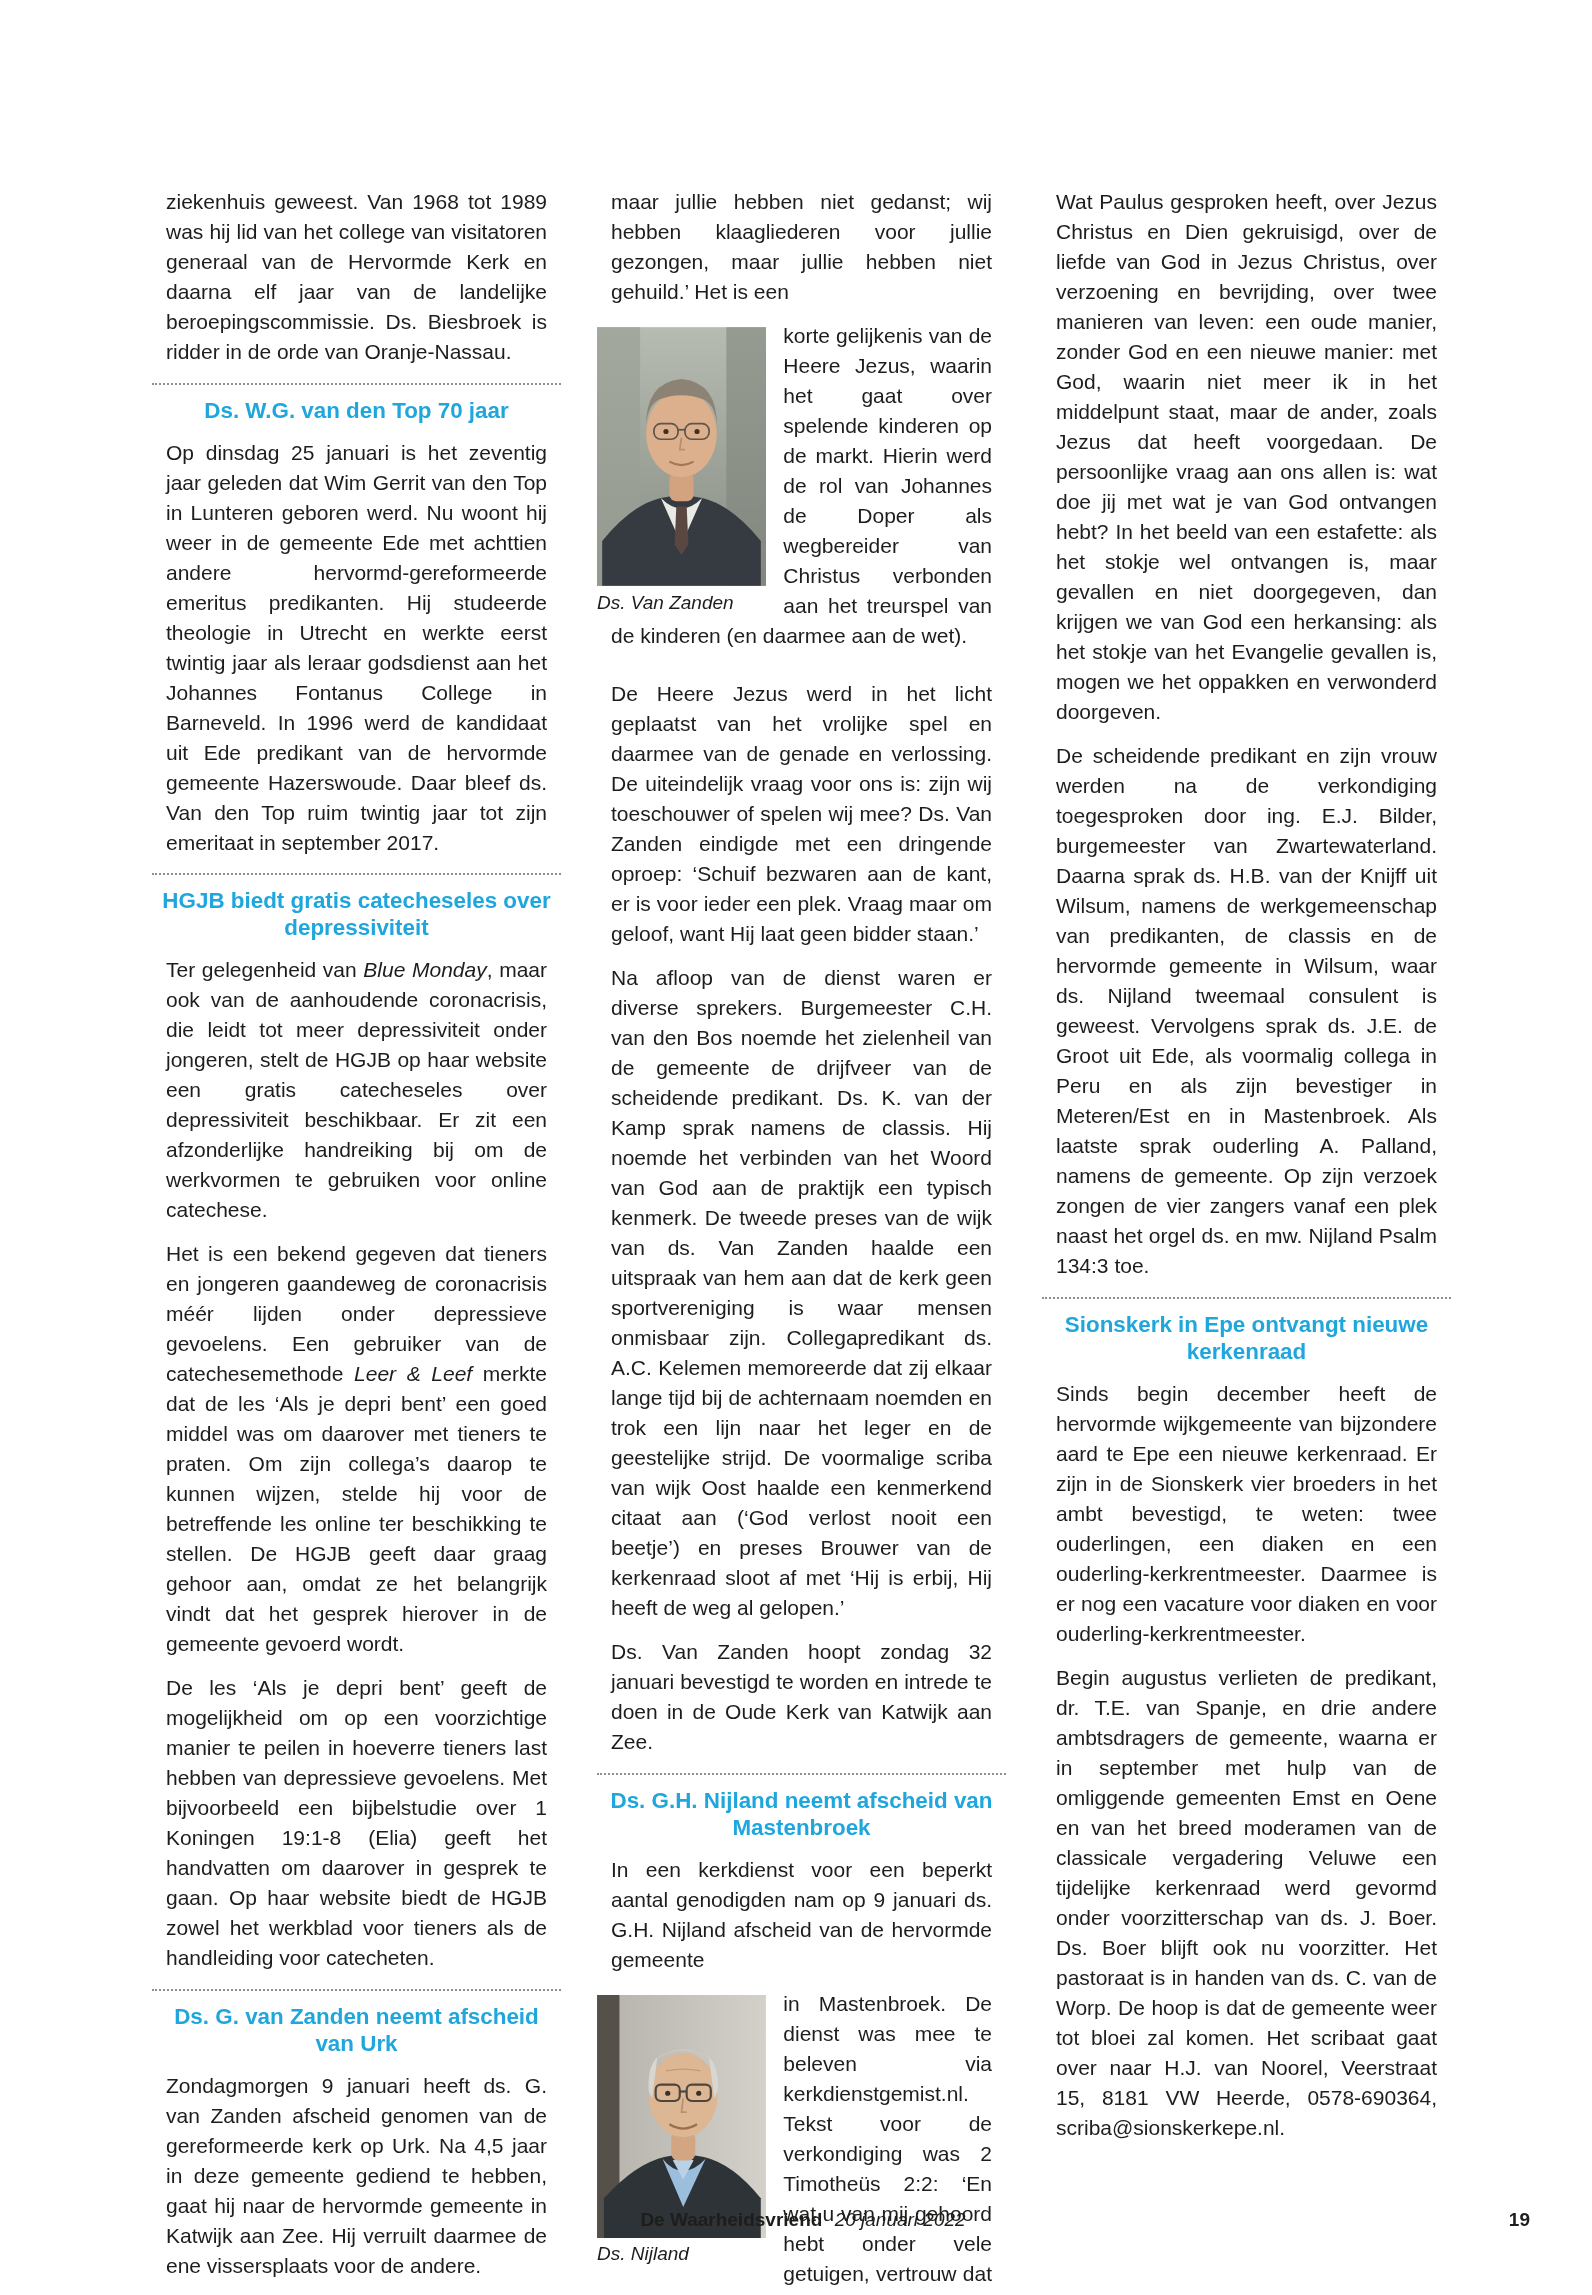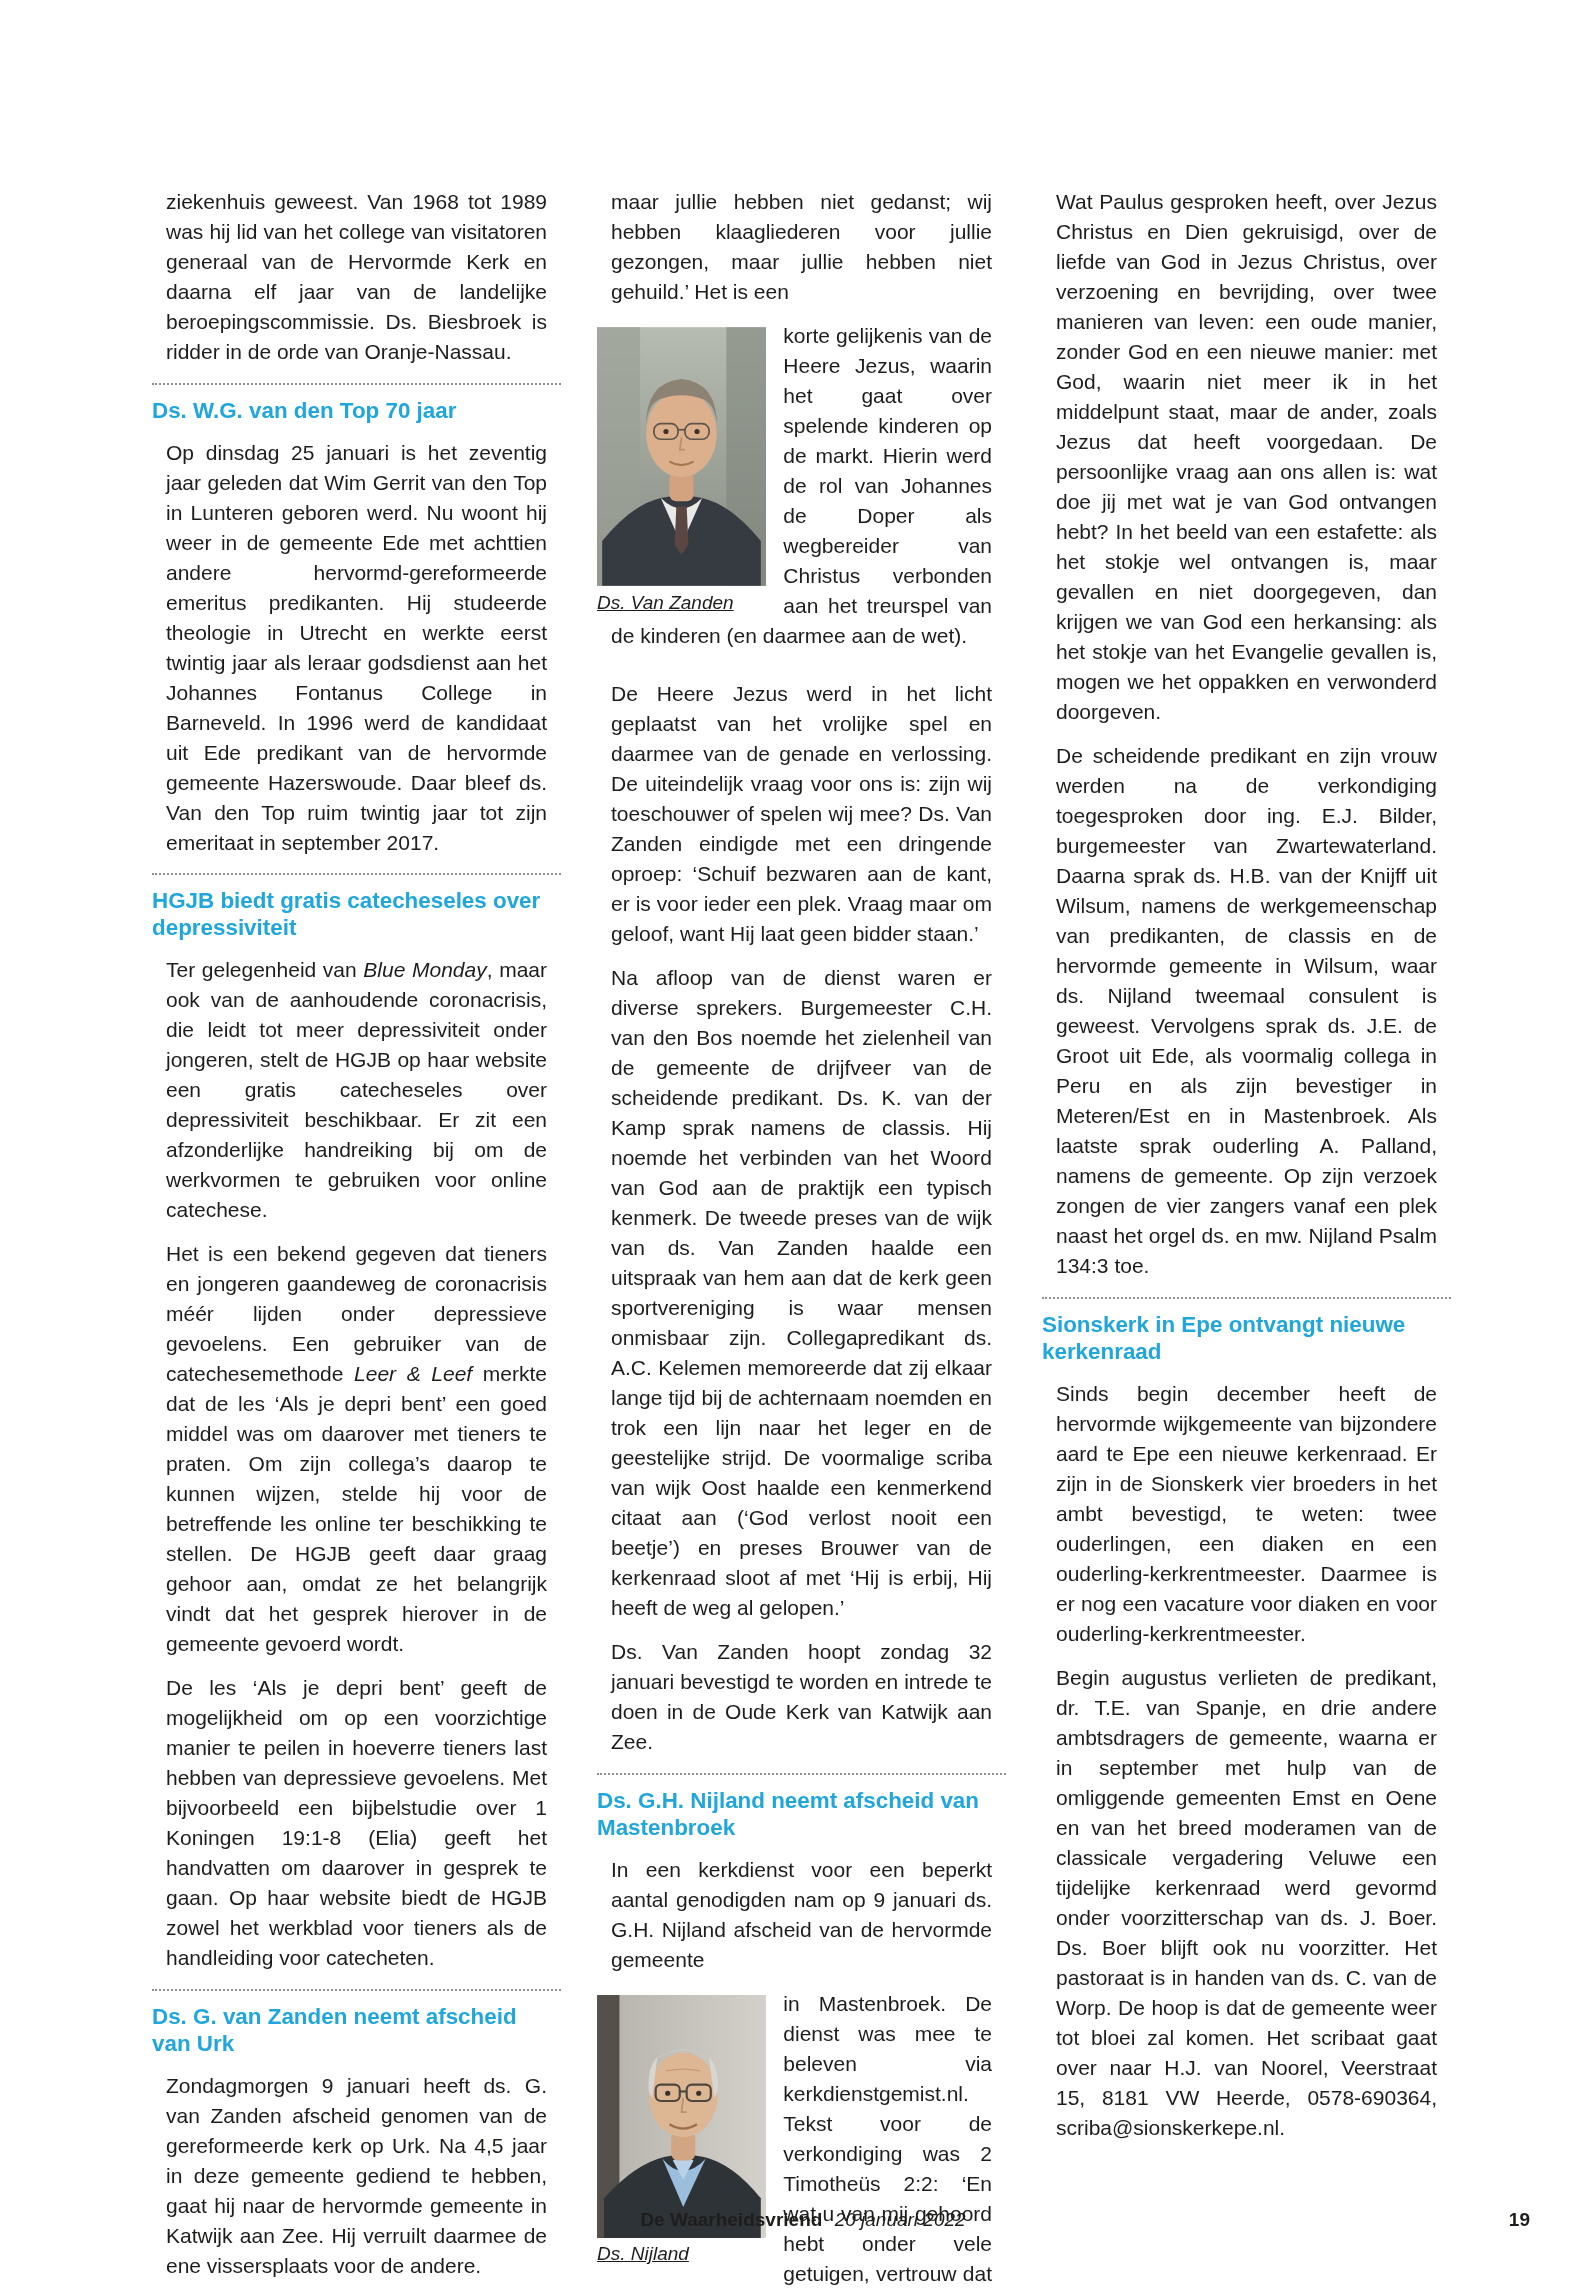--- a/index.html
+++ b/index.html
@@ -3,24 +3,24 @@
 <meta charset="utf-8">
 <style>
   html,body{margin:0;padding:0;}
   body{
     width:1592px;height:2295px;background:#ffffff;position:relative;overflow:hidden;
     font-family:"Liberation Sans","DejaVu Sans",sans-serif;color:#1d1d1b;
   }
   .columns{position:absolute;left:152px;top:173px;width:1300px;display:flex;gap:36px;}
   .col{width:409px;flex:0 0 409px;}
   p.body{font-size:21px;line-height:30px;margin:14px;text-align:justify;hyphens:auto;-webkit-hyphens:auto;}
-  h2.heading{font-size:22.4px;line-height:27px;margin:0 0 4.3px 0;color:#1fa6dd;font-weight:bold;}
+  h2.heading{font-size:22.4px;line-height:27px;margin:0 0 4.3px 0;color:#1fa6dd;font-weight:bold;text-align:center;}
   .divider{height:0;border:none;border-top:2.6px dotted #8f8f8f;margin:15.5px 0 12px 0;}
   .wrapblock::after{content:"";display:block;clear:both;}
-  figure.photo{float:left;width:169px;margin:6px 17.3px 3.5px 0;padding:0;text-decoration:underline;}
+  figure.photo{float:left;width:169px;margin:6px 17.3px 3.5px 0;padding:0;}
   figure.photo svg{display:block;}
   figcaption.caption{font-style:italic;font-size:19px;line-height:26px;color:#1d1d1b;margin-top:3.5px;}
   .footer-bar{position:absolute;top:2209px;left:0;width:100%;height:29px;}
   .footer-center{position:absolute;left:0;right:0;text-align:center;font-size:19px;margin-left:14px;}
   .footer-center .mag{font-weight:bold;}
   .footer-center .date{font-style:italic;margin-left:7px;}
   .pagenum{position:absolute;right:62px;top:0;font-size:19px;font-weight:bold;}
   em{font-style:italic;}
 </style>
 </head>

